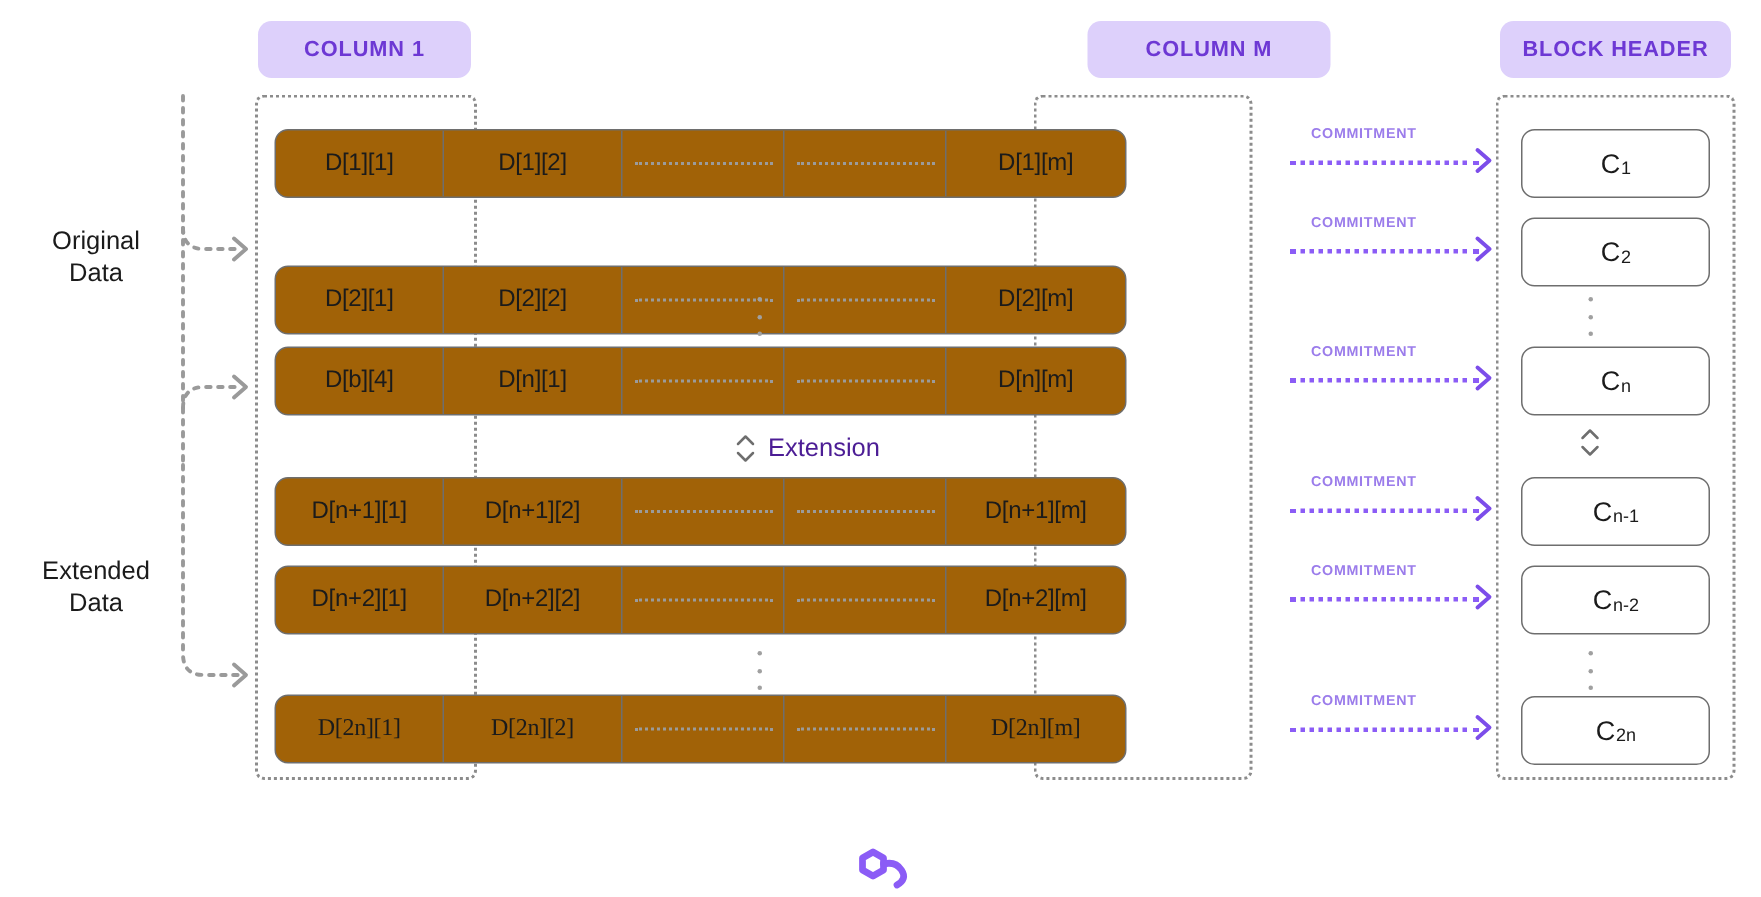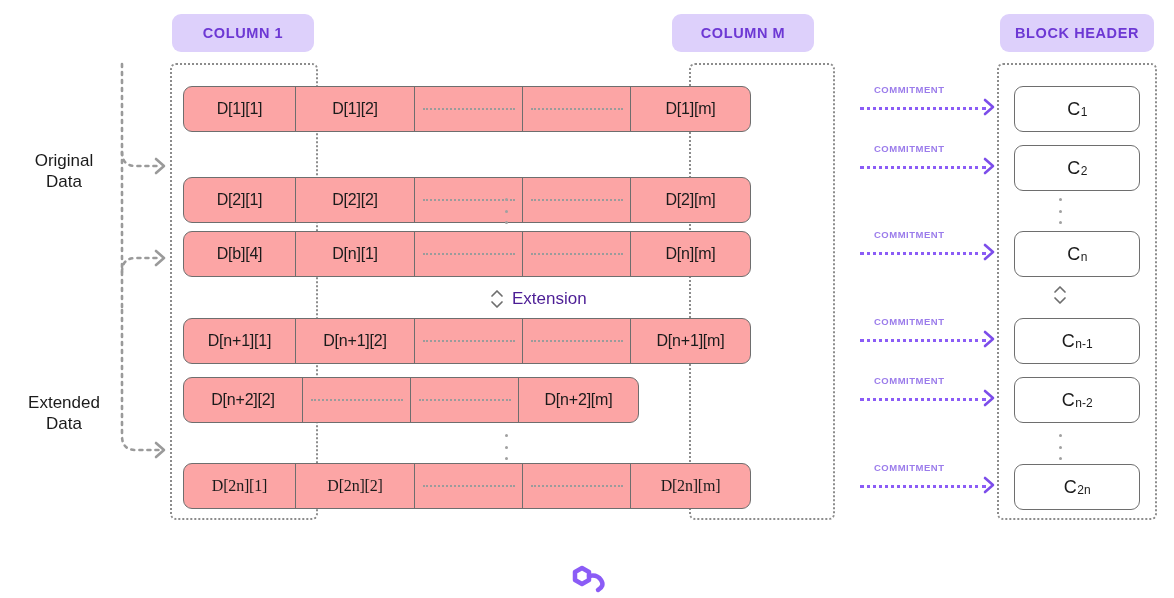--- a/index.html
+++ b/index.html
@@ -39,21 +39,21 @@
     background: transparent;
   }
 
   
   .row {
     position: absolute;
     display: flex;
     height: 46px;
     border: 1.7px solid #6e6e6e;
     border-radius: 9px;
-    background: #fca5a5;
+    background: #a16207;
     overflow: hidden;
   }
   .cell {
     display: flex;
     align-items: center;
     justify-content: center;
     border-right: 1.7px solid #6e6e6e;
     font-size: 16px;
     color: #1b1b1b;
     font-weight: 500;
@@ -165,42 +165,42 @@
   .logo { position: absolute; }
 </style>
 </head>
 <body>
 
 <div id="stage">
 
   <div class="pill" style="left:172px; top:14px; width:142px;">
     <span>COLUMN 1</span>
   </div>
-  <div class="pill" style="left:672px; top:14px; width:142px;">
+  <div class="pill" style="left:725px; top:14px; width:162px;">
     <span>COLUMN M</span>
   </div>
   <div class="pill" style="left:1000px; top:14px; width:154px;">
     <span>BLOCK HEADER</span>
   </div>
 
   <svg class="feeder" style="left:100px; top:62px;" width="80" height="460">
     <path d="M 22 2 L 22 90 Q 22 104 36 104 L 60 104" fill="none" stroke="#9a9a9a" stroke-width="2.6" stroke-dasharray="3 5" stroke-linecap="round"></path>
     <path d="M 22 90 L 22 210 Q 22 196 36 196 L 60 196" fill="none" stroke="#9a9a9a" stroke-width="2.6" stroke-dasharray="3 5" stroke-linecap="round"></path>
     <path d="M 22 210 L 22 248" fill="none" stroke="#9a9a9a" stroke-width="2.6" stroke-dasharray="3 5" stroke-linecap="round"></path>
     <path d="M 22 248 L 22 374 Q 22 388 36 388 L 60 388" fill="none" stroke="#9a9a9a" stroke-width="2.6" stroke-dasharray="3 5" stroke-linecap="round"></path>
     <path d="M 56 97 L 64 104 L 56 111" fill="none" stroke="#9a9a9a" stroke-width="2.6" stroke-linecap="round" stroke-linejoin="round"></path>
     <path d="M 56 189 L 64 196 L 56 203" fill="none" stroke="#9a9a9a" stroke-width="2.6" stroke-linecap="round" stroke-linejoin="round"></path>
     <path d="M 56 381 L 64 388 L 56 395" fill="none" stroke="#9a9a9a" stroke-width="2.6" stroke-linecap="round" stroke-linejoin="round"></path>
   </svg>
 
   <div class="sidelabel" style="left:4px; top:150px; width:120px;">
     <div>Original</div>
     <div>Data</div>
   </div>
-  <div class="sidelabel" style="left:4px; top:392px; width:120px;">
+  <div class="sidelabel" style="left:4px; top:370px; width:120px;">
     <div>Extended</div>
     <div>Data</div>
   </div>
 
   <div class="colbracket" style="left:170px; top:63px; width:148px; height:457px;"></div>
   <div class="colbracket" style="left:689px; top:63px; width:146px; height:457px;"></div>
 
   <div id="rows-host">
       <div class="row" style="left: 183px; top: 86px;">
         <div class="cell c1">D[1][1]</div>
@@ -240,20 +240,21 @@
         <div class="cell c2">D[n+1][2]</div>
         <div class="cell mid">
           <span class="dotrun"></span>
         </div>
         <div class="cell mid">
           <span class="dotrun"></span>
         </div>
         <div class="cell cm">D[n+1][m]</div>
       </div>
       <div class="row" style="left: 183px; top: 377px;">
+        <div class="cell c1">D[n+2][1]</div>
         <div class="cell c2">D[n+2][2]</div>
         <div class="cell mid">
           <span class="dotrun"></span>
         </div>
         <div class="cell mid">
           <span class="dotrun"></span>
         </div>
         <div class="cell cm">D[n+2][m]</div>
       </div>
       <div class="row" style="left: 183px; top: 463px; font-family: Liberation Serif, serif;">

